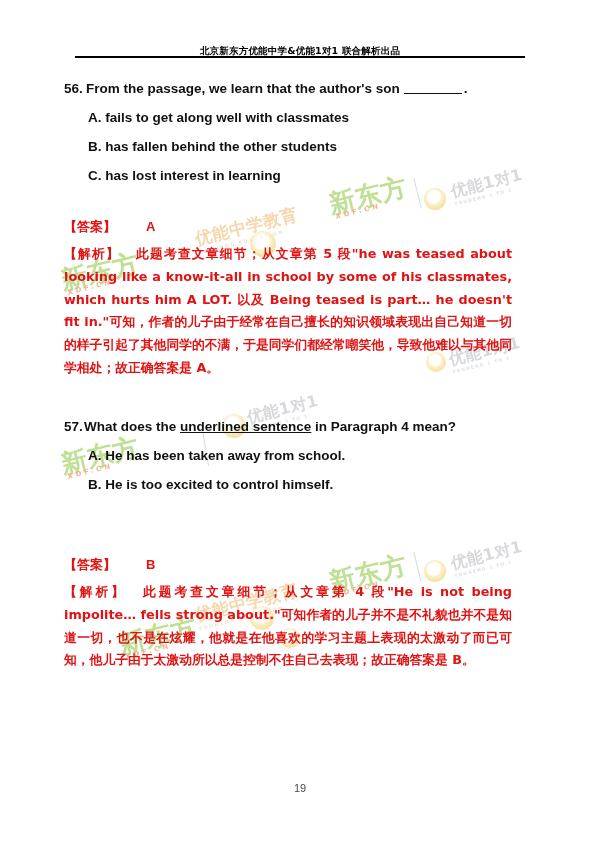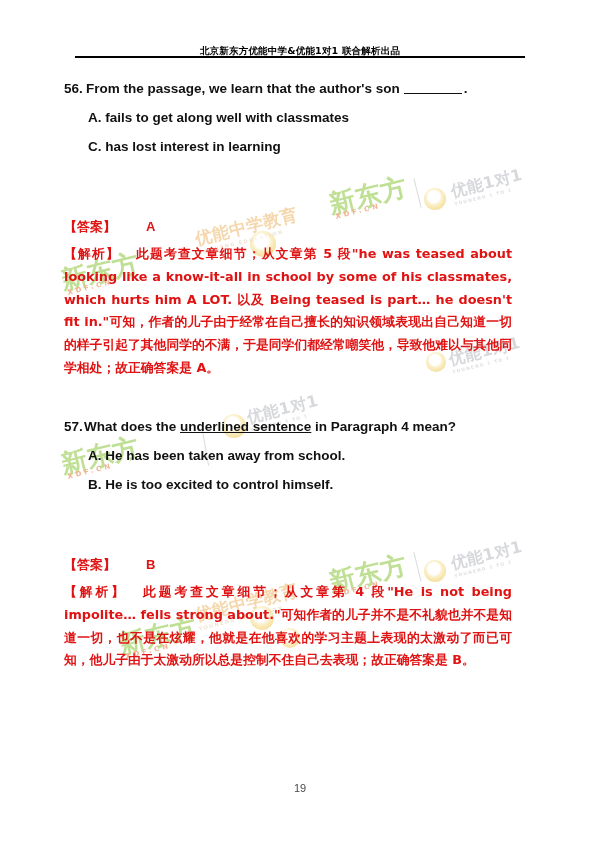--- a/index.html
+++ b/index.html
@@ -280,20 +280,21 @@
       <span class="header-title">北京新东方优能中学&amp;优能1对1 联合解析出品</span>
     </div>
     <div class="header-rule"></div>
 
     <div class="q-block" style="top:80px;">
       <div class="q-stem">
         <span class="q-num">56.</span>
         <span class="q-stem-text"><span>From the passage, we learn that the author's son</span><span class="blank-line"></span><span>.</span></span>
       </div>
       <div class="opt">A. fails to get along well with classmates</div>
+      <div class="opt">B. has fallen behind the other students</div>
       <div class="opt">C. has lost interest in learning</div>
     </div>
 
     <div class="ans-block" style="top:218px;">
       <div class="ans-row">
         <span class="ans-label">【答案】</span><span class="ans-value">A</span>
       </div>
     </div>
     <div class="exp-body" style="top:243px;"><span class="exp-label">【解析】</span><span>此题考查文章细节；从文章第 5 段"he was teased about looking like a know-it-all in school by some of his classmates, which hurts him A LOT. 以及 Being teased is part… he doesn't fit in."可知，作者的儿子由于经常在自己擅长的知识领域表现出自己知道一切的样子引起了其他同学的不满，于是同学们都经常嘲笑他，导致他难以与其他同学相处；故正确答案是 A。</span></div>
 

